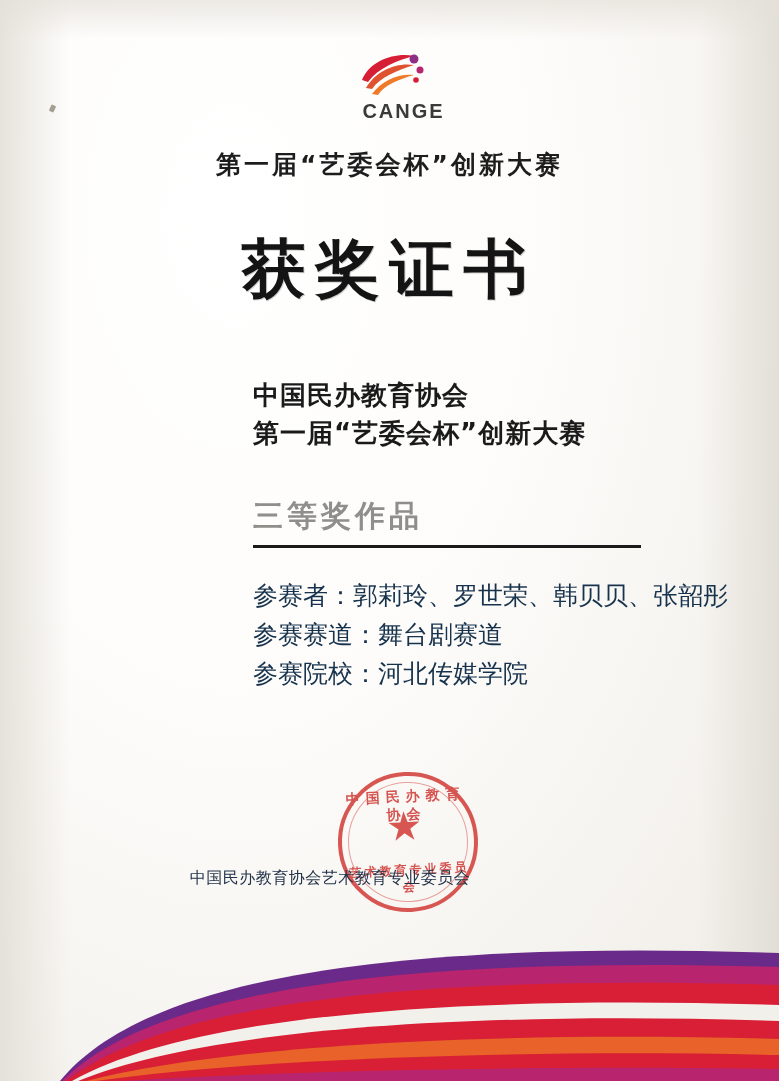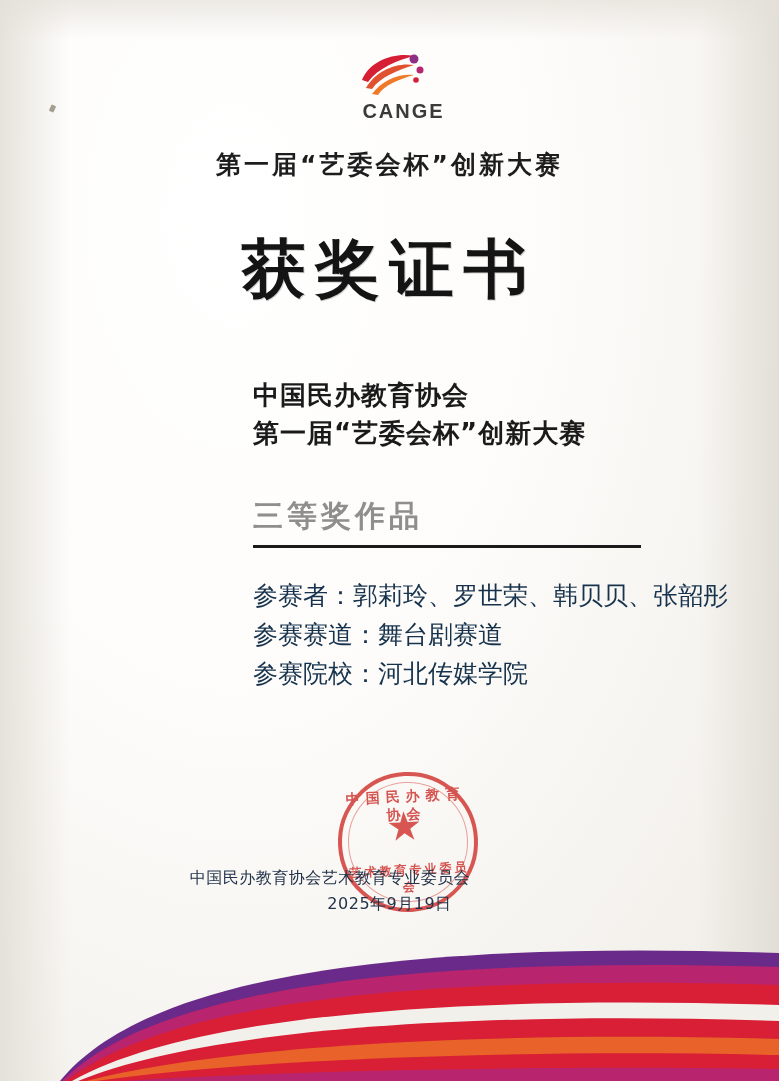--- a/index.html
+++ b/index.html
@@ -290,21 +290,20 @@
   <div class="seal">
     <div class="seal-inner"></div>
     <div class="seal-arc-top">中国民办教育协会</div>
     <div class="seal-star">
         <span>★</span>
       </div>
     <div class="seal-arc-bottom">艺术教育专业委员会</div>
   </div>
 
   <div class="issuer">中国民办教育协会艺术教育专业委员会</div>
-  <div class="issue-date">2025年9月19日</div>
 
   <div class="ribbon">
     <svg width="779" height="150" viewBox="0 0 779 150" preserveAspectRatio="none">
       <path d="M60,150 C150,40 420,10 779,22 L779,150 Z" fill="#6a2a8a"></path>
       <path d="M62,150 C160,52 430,26 779,36 L779,150 Z" fill="#b8246d"></path>
       <path d="M66,150 C175,66 440,44 779,54 L779,150 Z" fill="#d81f35"></path>
       <path d="M72,150 C190,84 455,64 779,74 L779,150 Z" fill="#f2f0eb"></path>
       <path d="M78,150 C205,98 470,80 779,90 L779,150 Z" fill="#d81f35"></path>
       <path d="M86,150 C225,114 495,100 779,108 L779,150 Z" fill="#e8622a"></path>
       <path d="M96,150 C250,128 520,118 779,124 L779,150 Z" fill="#d81f35"></path>

